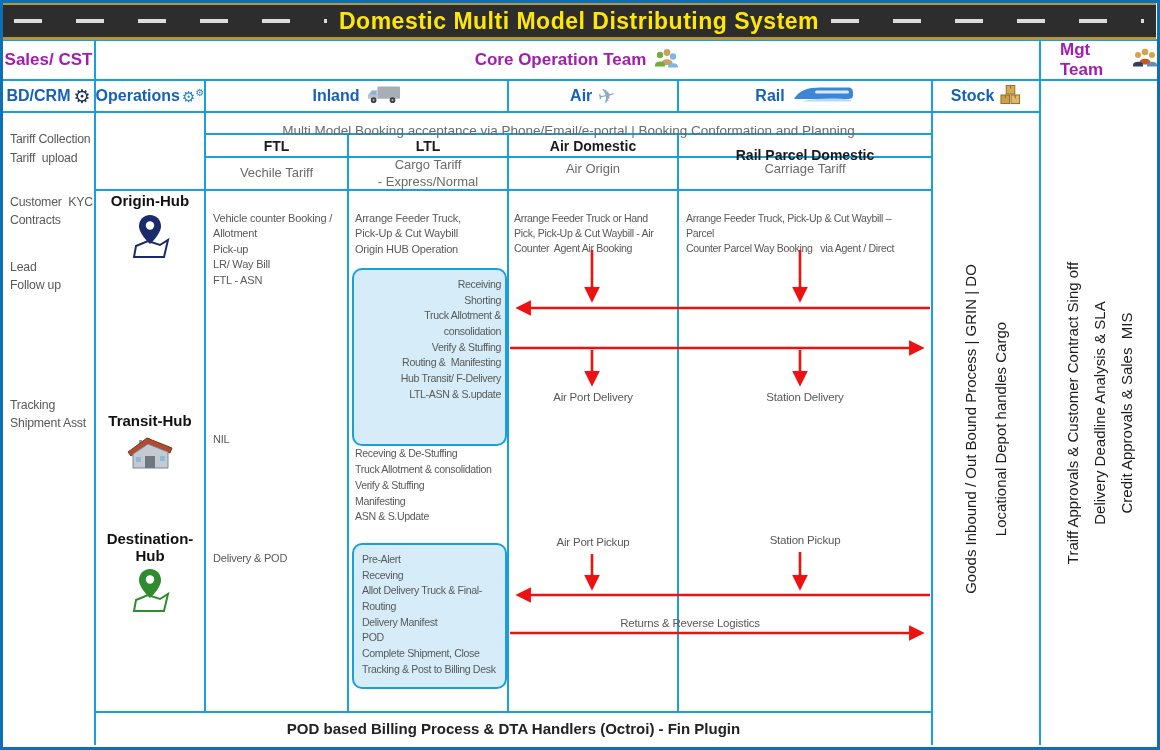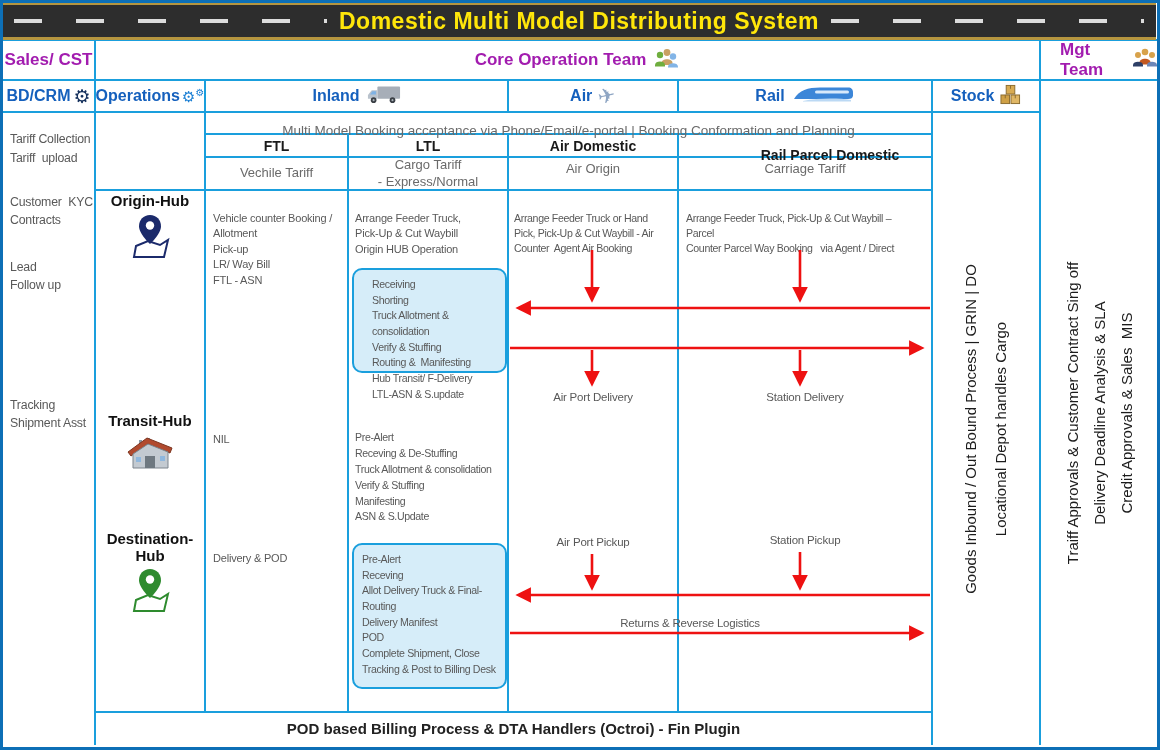--- a/index.html
+++ b/index.html
@@ -192,39 +192,39 @@
         <path d="M22 1 C15.4 1 11 6 11 12.2 C11 20 22 30 22 30 C22 30 33 20 33 12.2 C33 6 28.6 1 22 1 Z" fill="#2e8b2e"></path>
         <circle cx="22" cy="11.5" r="4.2" fill="#ffffff"></circle>
       </svg>
     </span>
   </div>
 
   <div class="abs c grayc z2" style="left:205px;top:112px;width:727px;height:38px;font-size:13.5px;">Multi Model Booking acceptance via Phone/Email/e-portal | Booking Conformation and Planning</div>
   <div class="abs c modehead z2" style="left:205px;top:134px;width:143px;height:23px;">FTL</div>
   <div class="abs c modehead z2" style="left:348px;top:134px;width:160px;height:23px;">LTL</div>
   <div class="abs c modehead z2" style="left:508px;top:134px;width:170px;height:23px;">Air Domestic</div>
-  <div class="abs c modehead z2" style="left:659px;top:134px;width:254px;height:41px;padding-left:44px;">Rail Parcel Domestic</div>
+  <div class="abs c modehead z2" style="left:678px;top:134px;width:254px;height:41px;">Rail Parcel Domestic</div>
   <div class="abs c grayc pre z2" style="left:205px;top:157px;width:143px;height:33px;">Vechile Tariff</div>
   <div class="abs c grayc pre z2" style="left:348px;top:157px;width:160px;height:33px;">Cargo Tariff
 - Express/Normal</div>
   <div class="abs c grayc pre z2" style="left:508px;top:157px;width:170px;height:33px;align-items:flex-start;padding-top:4px;box-sizing:border-box;">Air Origin</div>
   <div class="abs c grayc pre z2" style="left:678px;top:157px;width:254px;height:33px;align-items:flex-start;padding-top:4px;box-sizing:border-box;">Carriage Tariff</div>
 
   <div class="abs body pre z2" style="left:213px;top:211px;width:132px;">Vehicle counter Booking /
 Allotment
 Pick-up
 LR/ Way Bill
 FTL - ASN</div>
   <div class="abs body z2" style="left:213px;top:432px;">NIL</div>
   <div class="abs body z2" style="left:213px;top:551px;">Delivery &amp; POD</div>
 
   <div class="abs body pre z2" style="left:355px;top:211px;width:150px;">Arrange Feeder Truck,
 Pick-Up &amp; Cut Waybill
 Origin HUB Operation</div>
-  <div class="abs bluebox" style="left:352px;top:268px;width:155px;height:105px;">
+  <div class="abs bluebox" style="left:352px;top:268px;width:155px;height:178px;text-align:right;">
     <div class="body pre tight" style="padding:7px 4px 0 18px;line-height:1.48;">Receiving
 Shorting
 Truck Allotment &amp;
 consolidation
 Verify &amp; Stuffing
 Routing &amp;  Manifesting
 Hub Transit/ F-Delivery
 LTL-ASN &amp; S.update</div>
   </div>
   <div class="abs body pre tight z2" style="left:355px;top:430px;width:155px;line-height:1.5;">Pre-Alert

